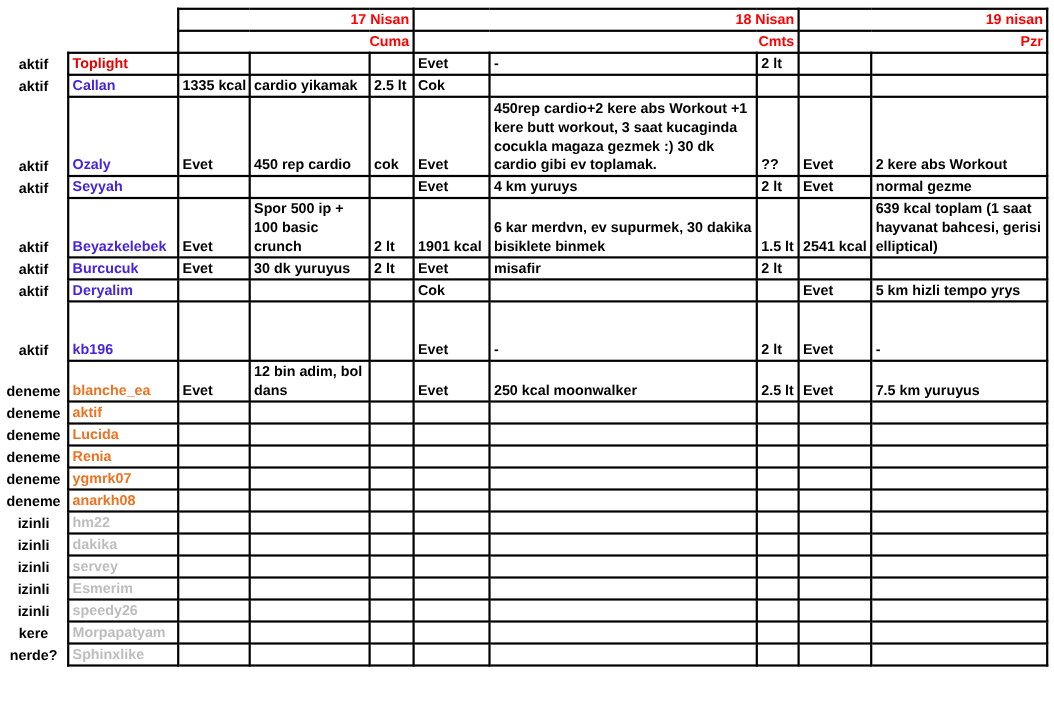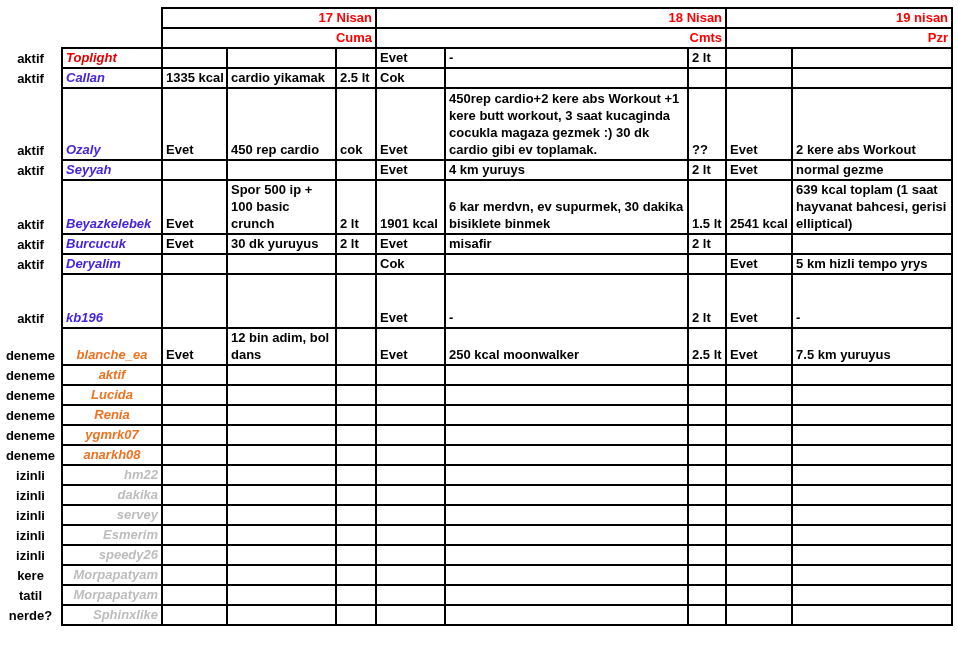--- a/index.html
+++ b/index.html
@@ -8,25 +8,25 @@
        font-weight:bold;font-size:13px;color:#000;}
   .sheet{padding:7px 0 0 0;}
   table{border-collapse:collapse;table-layout:fixed;width:952px;}
   td{vertical-align:bottom;padding:0 3px 1px 3px;line-height:17px;overflow:hidden;}
   tr{height:18px;}
   tr.hr1{height:19px;}
   .b{border:2px solid var(--grid);}
   .nb{border:none;}
   .hdr{color:var(--header-red);text-align:right;}
   .status{padding-left:3px;white-space:nowrap;text-align:center;}
-  .name{white-space:nowrap;font-style:italic;}
+  .name{white-space:nowrap;}
   .c-red{color:var(--name-red);}
   .c-blue{color:var(--name-blue);}
-  .c-orange{color:var(--name-orange);text-align:center;}
-  .c-gray{color:var(--name-gray);text-align:right;}
+  .c-orange{color:var(--name-orange);}
+  .c-gray{color:var(--name-gray);}
   .nowrap{white-space:nowrap;}
 </style>
 </head>
 <body>
 
 <div class="sheet">
   <table>
     <colgroup>
       <col style="width:62px">
         <col style="width:100px">
@@ -288,32 +288,20 @@
           <td class="b nowrap"></td>
           <td class="b"></td>
           <td class="b nowrap"></td>
           <td class="b nowrap"></td>
           <td class="b"></td>
           <td class="b nowrap"></td>
           <td class="b nowrap"></td>
           <td class="b"></td>
         </tr>
         <tr>
-          <td class="nb status">tatil</td>
-          <td class="b name c-gray">Morpapatyam</td>
-          <td class="b nowrap"></td>
-          <td class="b"></td>
-          <td class="b nowrap"></td>
-          <td class="b nowrap"></td>
-          <td class="b"></td>
-          <td class="b nowrap"></td>
-          <td class="b nowrap"></td>
-          <td class="b"></td>
-        </tr>
-        <tr>
           <td class="nb status">nerde?</td>
           <td class="b name c-gray">Sphinxlike</td>
           <td class="b nowrap"></td>
           <td class="b"></td>
           <td class="b nowrap"></td>
           <td class="b nowrap"></td>
           <td class="b"></td>
           <td class="b nowrap"></td>
           <td class="b nowrap"></td>
           <td class="b"></td>

